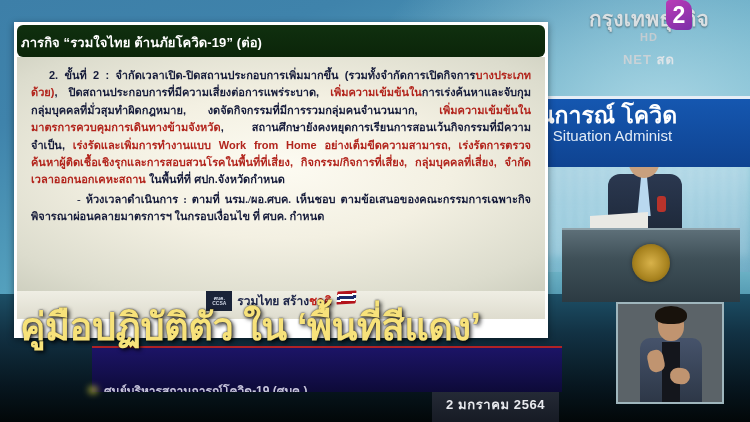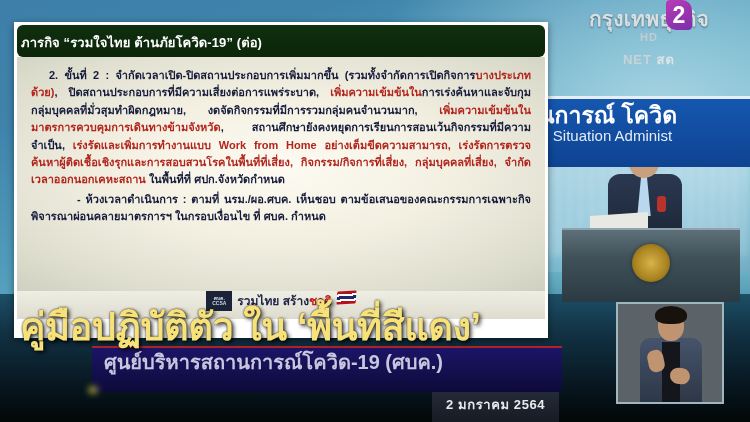--- a/index.html
+++ b/index.html
@@ -237,21 +237,21 @@
   }
   .slide-body p {
     margin: 0 0 2px 0;
     font-size: 11px;
     line-height: 1.58;
     color: #151b3a;
     text-align: justify;
     font-weight: bold;
   }
   .slide-body p.indent { text-indent: 18px; }
-  .slide-body p.indent2 { text-indent: 46px; }
+  .slide-body p.indent2 { text-indent: 46px; font-family: Liberation Serif, serif; }
   .hl { color: #b2241c; }
 
   
   .unity-strip {
     position: absolute;
     left: 0; right: 0; bottom: 0;
     height: 28px;
     background: linear-gradient(180deg, #efeee4 0%, #dedcce 100%);
     display: flex;
     align-items: flex-start;
@@ -295,25 +295,26 @@
     left: 92px; top: 346px;
     width: 470px; height: 46px;
     background: linear-gradient(180deg, #1c1466 0%, #140f4e 55%, #0d0a38 100%);
     border-top: 2px solid #b02226;
     padding: 2px 8px 0 12px;
     box-sizing: border-box;
     overflow: hidden;
   }
   .lower-ccsa .lc-th {
     color: #d8d6ea;
-    font-size: 20px;
+    font-size: 12px;
     font-weight: bold;
     white-space: nowrap;
     line-height: 1.25;
     opacity: .92;
+    margin-top: 34px;
   }
   .lower-ccsa .lc-en {
     color: #c6c6dd;
     font-size: 13px;
     white-space: nowrap;
     line-height: 1.3;
     opacity: .9;
   }
 
   

